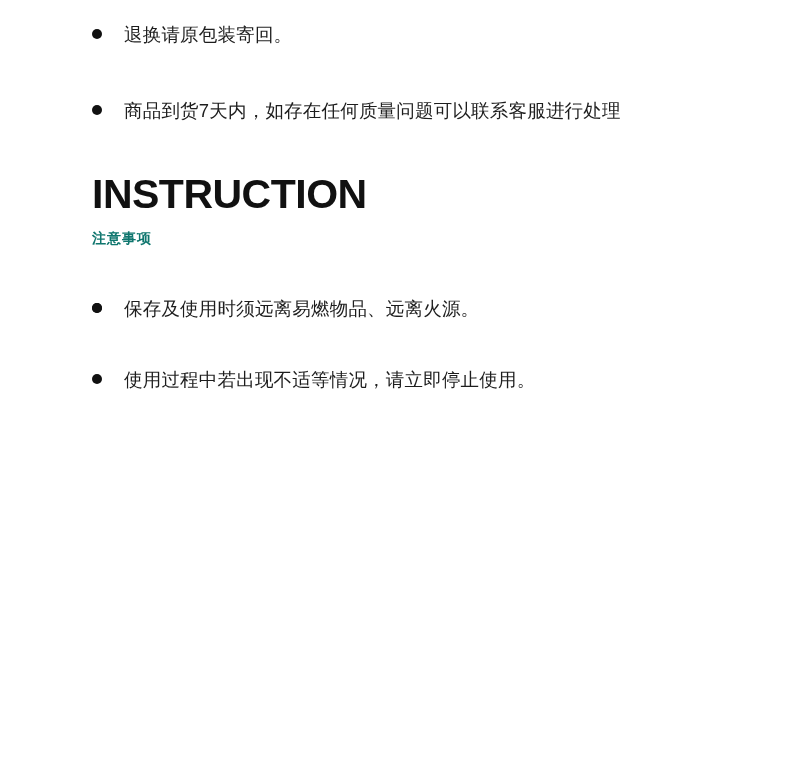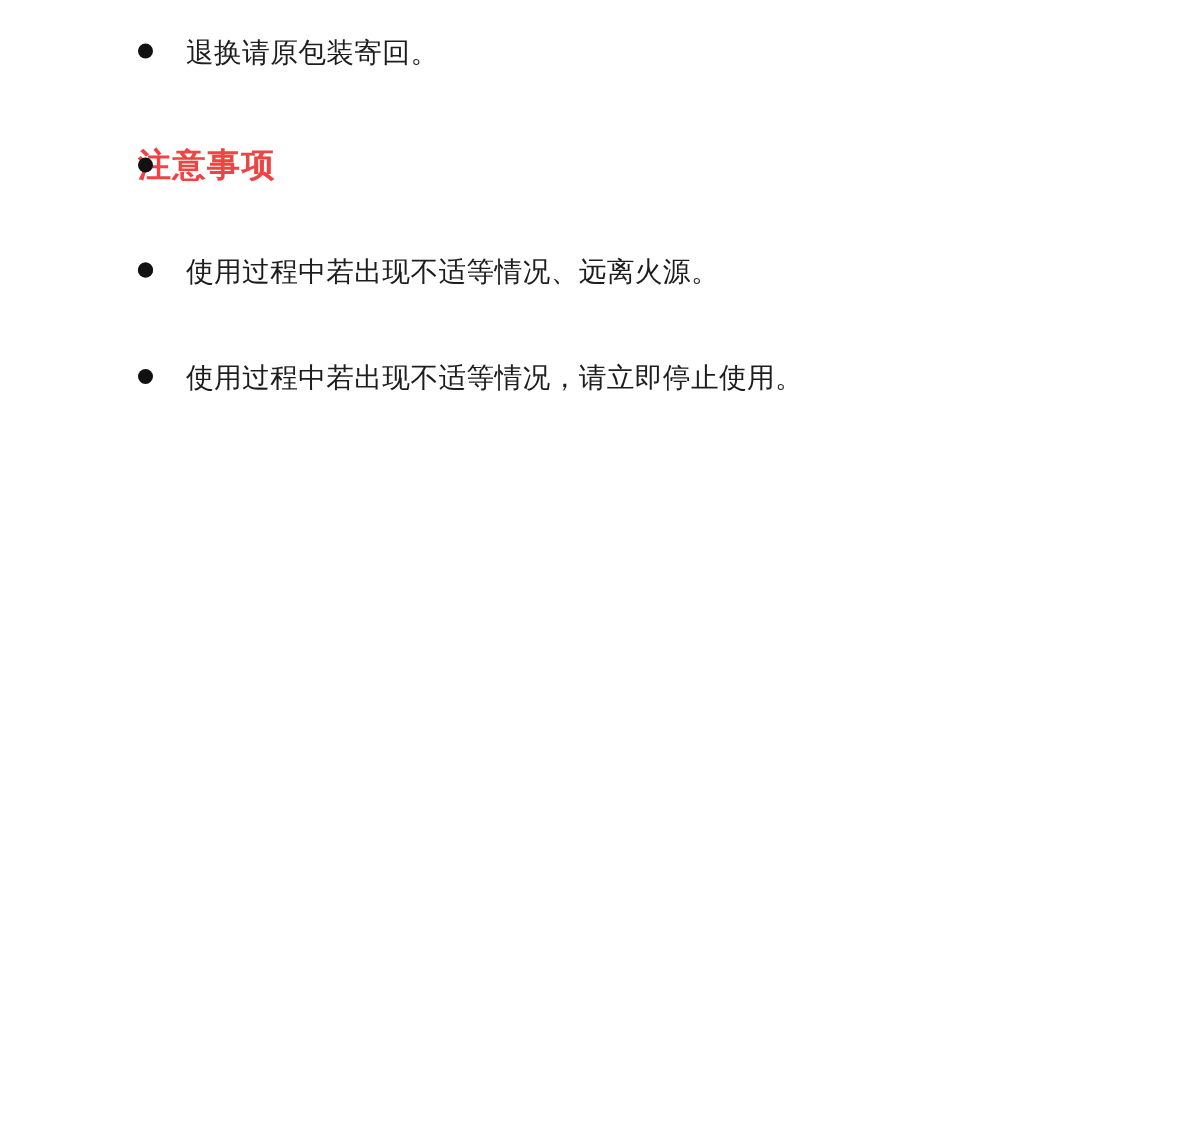--- a/index.html
+++ b/index.html
@@ -57,24 +57,24 @@
   .heading-en {
     font-size: 41px;
     font-weight: bold;
     letter-spacing: -0.5px;
     line-height: 48px;
     color: #111111;
     margin: 0;
     font-family: "Liberation Sans", sans-serif;
   }
   .heading-cn {
-    font-size: 22px;
+    font-size: 14px;
     font-weight: bold;
     line-height: 32px;
-    color: #ef4444;
+    color: #0f766e;
     margin: 4px 0 0 0;
     letter-spacing: 1px;
   }
   .section-bottom .bullet-item {
     margin-bottom: 38px;
   }
   .section-bottom .bullet-item.tall {
     margin-bottom: 33px;
   }
 </style>
@@ -83,34 +83,36 @@
 
 <div class="page">
 
   <ul class="bullet-list section-top">
     <li class="bullet-item">
       <span class="dot"></span>
       <span>退换请原包装寄回。</span>
     </li>
     <li class="bullet-item">
       <span class="dot"></span>
+      <span>商品到货7天内，如存在任何质量问题可以联系客服进行处理</span>
     </li>
   </ul>
 
   <div class="heading-block">
+    <h1 class="heading-en">INSTRUCTION</h1>
     <h2 class="heading-cn">注意事项</h2>
   </div>
 
   <ul class="bullet-list section-bottom">
     <li class="bullet-item">
       <span class="dot"></span>
     </li>
     <li class="bullet-item">
       <span class="dot"></span>
-      <span>使用过程中若出现不适等情况、远离火源。</span>
+      <span>保存及使用时须远离易燃物品、远离火源。</span>
     </li>
     <li class="bullet-item">
       <span class="dot"></span>
       <span>使用过程中若出现不适等情况，请立即停止使用。</span>
     </li>
   </ul>
 
 </div>
 
 </body></html>

